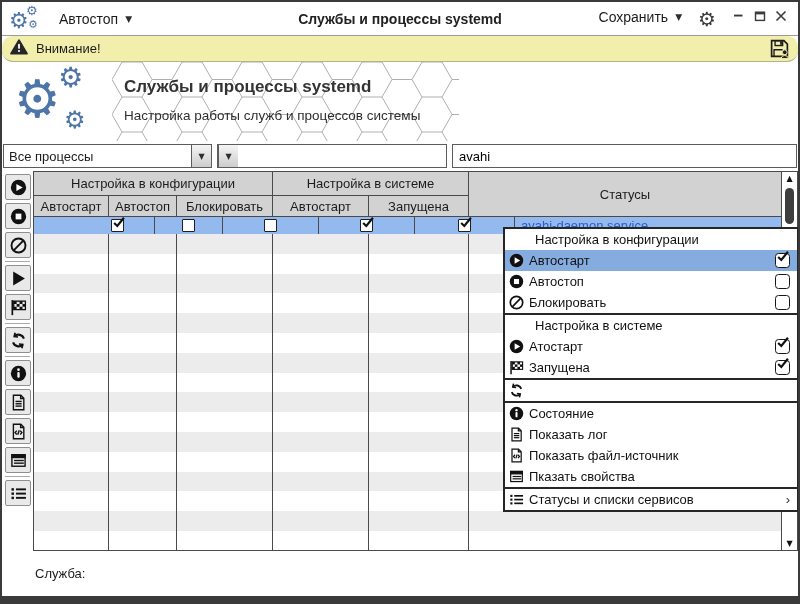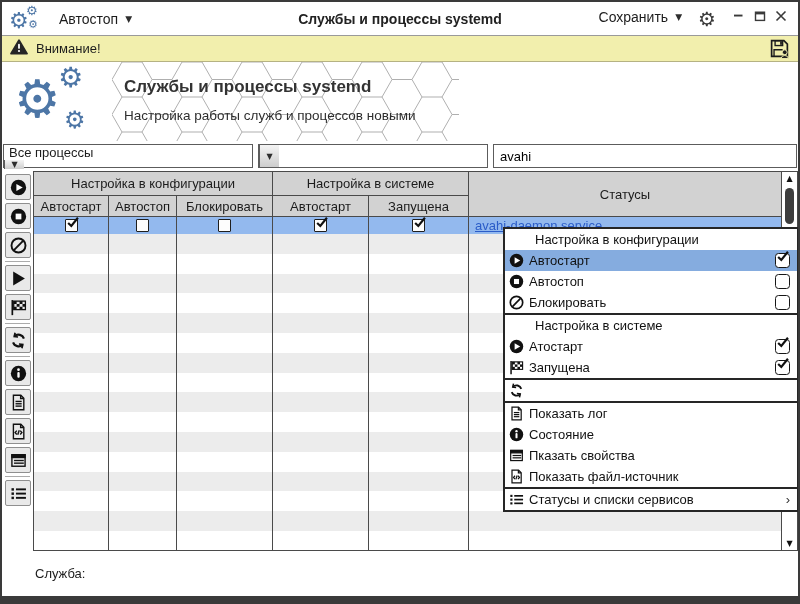--- a/index.html
+++ b/index.html
@@ -15,34 +15,34 @@
   .gear{position:absolute;color:var(--logo-blue,#4d76a6);font-family:"DejaVu Sans",sans-serif;line-height:1;}
   .tb-load{margin-left:14px;display:flex;align-items:center;gap:7px;font-size:14px;cursor:default;}
   .caret{font-size:9px;color:#2e2e2e;font-family:"DejaVu Sans",sans-serif;}
   .tb-title{position:absolute;left:0;right:0;text-align:center;font-weight:bold;font-size:14px;color:#222;pointer-events:none;}
   .tb-right{margin-left:auto;display:flex;align-items:flex-start;gap:16px;margin-right:10px;z-index:1;}
   .tb-save{display:flex;align-items:center;gap:7px;font-size:14px;cursor:default;}
   .glyph-gear{font-family:"DejaVu Sans",sans-serif;font-size:20px;color:#3a3a3a;line-height:1;}
   .winbtns{display:flex;align-items:center;gap:7px;}
   .winbtn{width:14px;height:14px;display:flex;align-items:center;justify-content:center;}
   
-  .warnbar{height:26px;background:var(--warning-bg,#f2efad);border-bottom:1px solid #b5b283;display:flex;align-items:center;gap:8px;padding:0 8px;}
+  .warnbar{height:26px;background:var(--warning-bg,#f2efad);border-bottom:1px solid #b5b283;display:flex;align-items:center;gap:8px;padding:0 8px;border-radius:11px;}
   .warn-label{font-size:13px;color:#1c1c1c;}
   .warn-save{margin-left:auto;display:flex;align-items:center;}
   
   .header{height:79px;position:relative;background:#fff;overflow:hidden;}
   .hexes{position:absolute;left:110px;top:0;width:347px;height:79px;}
   .hdr-logo{position:absolute;left:12px;top:2px;width:98px;height:76px;}
   .hdr-text{position:absolute;left:122px;top:15px;}
   .hdr-title{font-size:17px;font-weight:bold;color:#333;margin:0 0 11px 0;}
   .hdr-sub{font-size:13.5px;color:#2e2e2e;}
   
   .filters{height:30px;display:flex;align-items:center;gap:5px;padding:0 1px;}
   .combo{height:24px;border:1px solid #5c5c5c;background:#fff;display:flex;align-items:stretch;font-size:13px;}
-  .combo1{width:250px;flex-direction:column;}.combo2{width:230px;}
+  .combo1{width:209px;}.combo2{width:230px;}
   .combo-label{flex:1;display:flex;align-items:center;padding-left:5px;}
   .combo-btn{width:20px;background:linear-gradient(#f4f4f4,#cdcdcd);border-left:1px solid #5c5c5c;display:flex;align-items:center;justify-content:center;}
   .combo-btn .caret{font-size:8px;}
   .search{flex:1;height:24px;border:1px solid #5c5c5c;font-size:13px;padding:0 6px;font-family:inherit;outline:none;}
   
   .main{height:380px;display:flex;}
   .sidebar{width:31px;flex:0 0 auto;padding-top:0;}
   .side-btn{width:26px;height:26px;margin:3px 2px 3px 3px;background:#e9e9e9;border:1px solid #8f8f8f;border-radius:2px;display:flex;align-items:center;justify-content:center;cursor:default;}
   .side-btn svg{width:17px;height:17px;display:block;}
   .side-sep{height:1px;background:#ababab;margin:3px 3px;}
@@ -50,21 +50,21 @@
   .grid{position:absolute;left:0;top:0;right:16px;bottom:0;display:flex;flex-direction:column;}
   .ghead{height:45px;background:var(--header-gray,#d2d2d2);border-bottom:1px solid #4a4a4a;display:grid;grid-template-columns:239px 196px 1fr;font-size:13px;color:#1c1c1c;}
   .gh-col{display:flex;flex-direction:column;border-right:1px solid #4a4a4a;}
   .gh-top{height:24px;display:flex;align-items:center;justify-content:center;border-bottom:1px solid #4a4a4a;}
   .gh-sub{flex:1;display:grid;}
   .gh-sub.cfg{grid-template-columns:75px 68px 1fr;}
   .gh-sub.sys{grid-template-columns:96px 1fr;}
   .gh-cell{display:flex;align-items:center;justify-content:center;}
   .gh-cell.br{border-right:1px solid #4a4a4a;}
   .gh-service{display:flex;align-items:center;justify-content:center;}
-  .trow{height:17px;display:grid;grid-template-columns:75px 68px 96px 96px 100px 1fr;background:var(--selection,#93b9ee);flex:0 0 auto;}
+  .trow{height:17px;display:grid;grid-template-columns:75px 68px 96px 96px 100px 1fr;background:var(--selection,#93b9ee);flex:0 0 auto;padding-left:46px;}
   .trow .cell{display:flex;align-items:center;justify-content:center;border-right:1px solid #4a4a4a;}
   .trow .cell.service{justify-content:flex-start;padding-left:6px;border-right:none;}
   .svc-link{color:var(--link,#2a5cc8);text-decoration:underline;font-size:13px;cursor:pointer;}
   .cb{width:13px;height:13px;border:1.5px solid #1f1f1f;border-radius:1px;background:#fdfdfd;position:relative;}
   .cb svg,.mcb svg{position:absolute;left:0px;top:-4px;width:13px;height:13px;overflow:visible;}
   .stripes{flex:1;position:relative;background:repeating-linear-gradient(to bottom,#ececec 0 19.8px,#ffffff 19.8px 39.6px);}
   .vline{position:absolute;top:0;bottom:0;width:1px;background:#4a4a4a;}
   
   .vscroll{position:absolute;top:0;right:0;bottom:0;width:16px;border-left:1px solid #4a4a4a;background:#fff;}
   .sb-up,.sb-down{position:absolute;left:0;right:0;height:13px;display:flex;align-items:center;justify-content:center;}
@@ -162,21 +162,21 @@
       </defs>
       <rect width="100%" height="100%" fill="url(#hexp)" opacity="0.55"></rect>
     </svg>
     <div class="hdr-logo">
       <span class="gear" style="font-size:52px;left:0;top:9px;">⚙</span>
       <span class="gear" style="font-size:28px;left:44px;top:0;">⚙</span>
       <span class="gear" style="font-size:24px;left:50px;top:44px;">⚙</span>
     </div>
     <div class="hdr-text">
       <div class="hdr-title">Службы и процессы systemd</div>
-      <div class="hdr-sub">Настройка работы служб и процессов новыми</div>
+      <div class="hdr-sub">Настройка работы служб и процессов системы</div>
     </div>
   </div>
 
   <div class="filters">
     <div class="combo combo1">
       <span class="combo-label">Все процессы</span>
       <span class="combo-btn">
           <span class="caret">▼</span>
         </span>
     </div>
@@ -476,62 +476,62 @@
             <g stroke-width="1.6">
               <path d="M4.8 0.7 L4.0 4.3 L7.6 4.7"></path>
               <path d="M11.2 15.3 L12 11.7 L8.4 11.3"></path>
             </g>
           </svg>
         </span>
       </div>
       <div class="menu-sep"></div>
       <div class="menu-item">
         <span class="icon">
+          <svg viewBox="0 0 16 16">
+            <circle cx="8" cy="8" r="7.2" fill="#111"></circle>
+            <circle cx="8" cy="4.4" r="1.25" fill="#fff"></circle>
+            <rect x="6.9" y="6.5" width="2.2" height="5.6" rx="1" fill="#fff"></rect>
+          </svg>
+        </span>
+        <span class="mlabel">Состояние</span>
+      </div>
+      <div class="menu-item">
+        <span class="icon">
           <svg viewBox="0 0 16 16" fill="none" stroke="#111" stroke-width="1.3">
             <path d="M3.2 1.2 H10.2 L13 4 V14.8 H3.2 Z"></path>
             <path d="M10 1.4 V4.2 H12.8"></path>
             <path d="M5.2 7 H11"></path>
             <path d="M5.2 9.2 H11"></path>
             <path d="M5.2 11.4 H11"></path>
           </svg>
         </span>
         <span class="mlabel">Показать лог</span>
       </div>
       <div class="menu-item">
         <span class="icon">
-          <svg viewBox="0 0 16 16">
-            <circle cx="8" cy="8" r="7.2" fill="#111"></circle>
-            <circle cx="8" cy="4.4" r="1.25" fill="#fff"></circle>
-            <rect x="6.9" y="6.5" width="2.2" height="5.6" rx="1" fill="#fff"></rect>
-          </svg>
-        </span>
-        <span class="mlabel">Состояние</span>
-      </div>
-      <div class="menu-item">
-        <span class="icon">
-          <svg viewBox="0 0 16 16" fill="none" stroke="#111" stroke-width="1.3">
-            <rect x="1.8" y="2.6" width="12.4" height="10.8"></rect>
-            <rect x="1.8" y="2.6" width="12.4" height="2.6" fill="#111"></rect>
-            <path d="M3.8 8 H13"></path>
-            <path d="M3.8 10.5 H13"></path>
-          </svg>
-        </span>
-        <span class="mlabel">Пказать свойства</span>
-      </div>
-      <div class="menu-item">
-        <span class="icon">
           <svg viewBox="0 0 16 16" fill="none" stroke="#111" stroke-width="1.3">
             <path d="M3.2 1.2 H10.2 L13 4 V14.8 H3.2 Z"></path>
             <path d="M10 1.4 V4.2 H12.8"></path>
             <path d="M6.4 7.2 L4.8 9 L6.4 10.8"></path>
             <path d="M9.6 7.2 L11.2 9 L9.6 10.8"></path>
             <path d="M8.7 6.9 L7.3 11.1"></path>
           </svg>
         </span>
         <span class="mlabel">Показать файл-источник</span>
+      </div>
+      <div class="menu-item">
+        <span class="icon">
+          <svg viewBox="0 0 16 16" fill="none" stroke="#111" stroke-width="1.3">
+            <rect x="1.8" y="2.6" width="12.4" height="10.8"></rect>
+            <rect x="1.8" y="2.6" width="12.4" height="2.6" fill="#111"></rect>
+            <path d="M3.8 8 H13"></path>
+            <path d="M3.8 10.5 H13"></path>
+          </svg>
+        </span>
+        <span class="mlabel">Пказать свойства</span>
       </div>
       <div class="menu-sep"></div>
       <div class="menu-item">
         <span class="icon">
           <svg viewBox="0 0 16 16">
             <g fill="#111">
               <rect x="1.4" y="3" width="2.3" height="2.3"></rect>
               <rect x="1.4" y="7" width="2.3" height="2.3"></rect>
               <rect x="1.4" y="11" width="2.3" height="2.3"></rect>
             </g>

